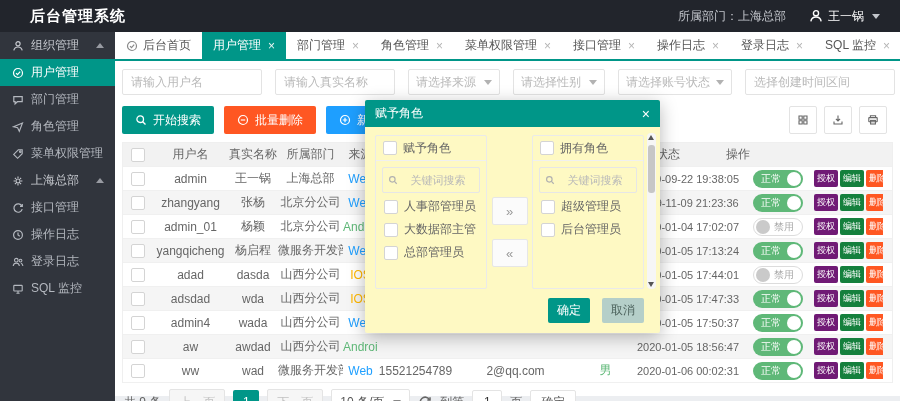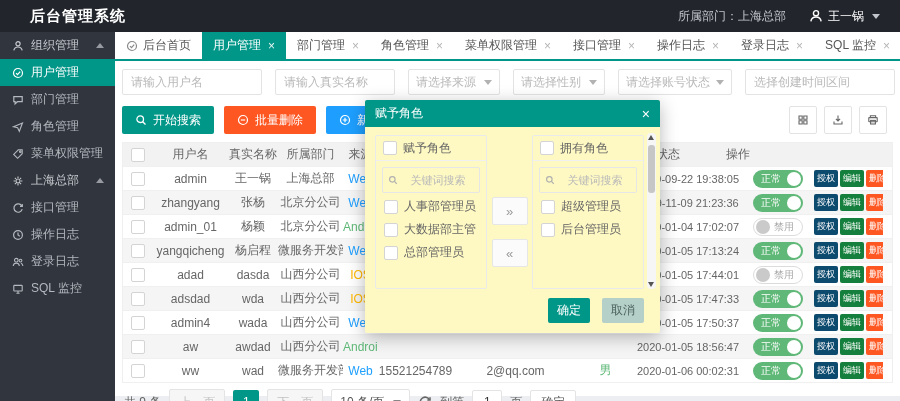--- a/index.html
+++ b/index.html
@@ -61,21 +61,21 @@
   .c0{width:30px}.c1{width:75px}.c2{width:50px}.c3{width:65px}.c4{width:35px}.c5{width:75px}
   .c6{width:125px}.c7{width:55px}.c8{width:110px;font-size:11px}.c9{width:70px}.c10{width:70px}
   .cb{display:inline-block;width:12px;height:12px;border:1px solid #d4d4d4;border-radius:2px;background:#fff;vertical-align:middle;cursor:pointer;}
   .src-web{color:#1e9fff}.src-android{color:#5fb878}.src-ios{color:#ffb800}.male{color:#5fb878}
   .tog{position:relative;display:inline-flex;align-items:center;width:50px;height:18px;border-radius:9px;font-size:10px;cursor:pointer;box-sizing:border-box;}
   .tog.on{background:#5fb878;color:#fff;padding-left:8px;justify-content:flex-start;}
   .tog.on::after{content:"";position:absolute;right:2px;top:2px;width:14px;height:14px;border-radius:50%;background:#fff;}
   .tog.off{background:#fff;border:1px solid #dcdcdc;color:#a8a8a8;padding-right:8px;justify-content:flex-end;}
   .tog.off::after{content:"";position:absolute;left:2px;top:1px;width:14px;height:14px;border-radius:50%;background:#cacaca;}
   .op{display:inline-block;padding:2px 3px;margin:0 1px;border-radius:2px;color:#fff;font-size:9px;cursor:pointer;}
-  .op.auth{background:#0c4a6e}.op.edit{background:#15803d}.op.del{background:#ff5722}
+  .op.auth{background:#701a75}.op.edit{background:#15803d}.op.del{background:#ff5722}
 
   
   .pager{display:flex;align-items:center;gap:8px;padding:6px 0 0 4px;color:#666;}
   .pbtn{height:24px;padding:0 9px;display:inline-flex;align-items:center;border:1px solid #e4e4e4;background:#f6f6f6;
         color:#c2c2c2;border-radius:2px;cursor:pointer;}
   .pcur{height:24px;width:26px;display:inline-flex;align-items:center;justify-content:center;background:#009688;color:#fff;border-radius:2px;}
   .psize{height:24px;padding:0 8px;display:inline-flex;align-items:center;gap:6px;border:1px solid #e4e4e4;background:#fff;border-radius:2px;color:#555;cursor:pointer;}
   .psize .caret{border-top-color:#888;}
   .pref{color:#666;cursor:pointer;display:flex;align-items:center;}
   .pin{width:30px;height:24px;border:1px solid #e4e4e4;border-radius:2px;text-align:center;font-size:12px;color:#333;

